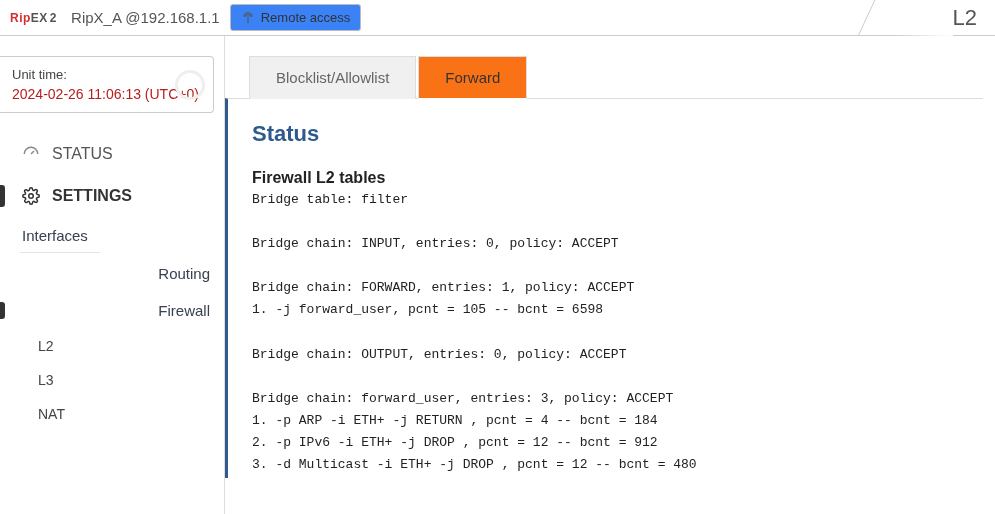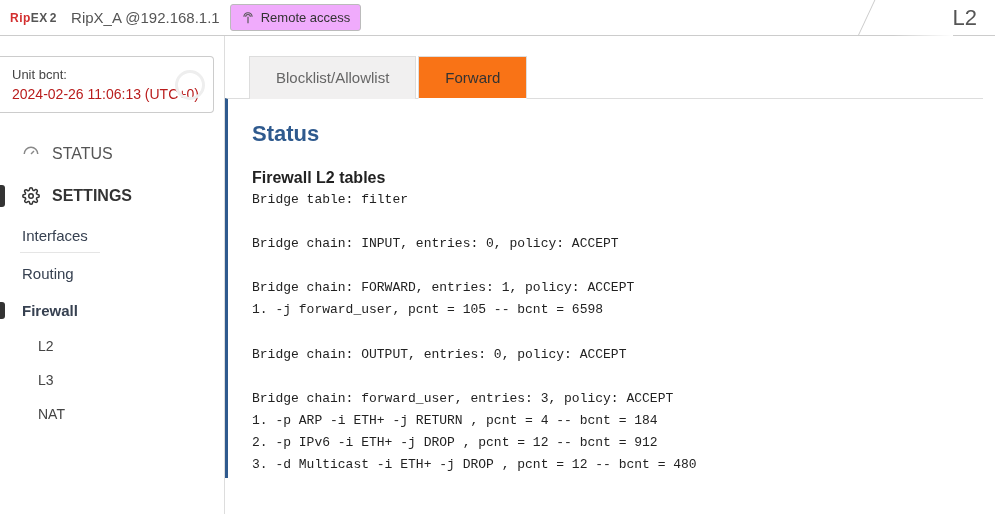--- a/index.html
+++ b/index.html
@@ -4,43 +4,43 @@
   <style>
     * { margin: 0; padding: 0; box-sizing: border-box; }
     body { font-family: Arial, sans-serif; font-size: 14px; color: #333; background: #fff; width: 995px; height: 514px; overflow: hidden; }
     
     .topbar { display: flex; align-items: center; height: 36px; border-bottom: 1px solid #ccc; padding: 0 10px; position: relative; }
     .logo { font-weight: bold; font-size: 12px; letter-spacing: 0.5px; }
     .logo .rip { color: #d32f2f; }
     .logo .ex { color: #555; }
     .logo .two { color: #555; margin-left: 2px; }
     .device-label { margin-left: 14px; color: #555; font-size: 15px; }
-    .remote-btn { margin-left: 10px; background: #f0abfc; border: 1px solid #bbb; border-radius: 3px; padding: 5px 10px; font-size: 13px; color: #333; cursor: pointer; display: inline-flex; align-items: center; gap: 6px; }
+    .remote-btn { margin-left: 10px; background: #3b82f6; border: 1px solid #bbb; border-radius: 3px; padding: 5px 10px; font-size: 13px; color: #333; cursor: pointer; display: inline-flex; align-items: center; gap: 6px; }
     .remote-btn .anticon { font-size: 14px; }
     .page-badge { position: absolute; right: 18px; top: 0; height: 36px; display: flex; align-items: center; font-size: 22px; font-weight: 500; color: #555; }
     .page-badge::before { content: ""; position: absolute; left: -60px; top: -1px; width: 60px; height: 38px; background: linear-gradient(to right, rgba(255,255,255,0), #fff); }
     .top-slant { position: absolute; right: 110px; top: 0; width: 40px; height: 36px; overflow: hidden; }
     .top-slant::after { content:""; position:absolute; right:-18px; top:-2px; width:36px; height:40px; border-left:1px solid #ccc; transform: skewX(-25deg); }
 
     .body-wrap { display: flex; height: calc(514px - 36px); }
     
     .sidebar { width: 225px; border-right: 1px solid #ddd; display: flex; flex-direction: column; }
     .time-box { margin: 20px 10px 14px 0; border: 1px solid #ccc; border-radius: 4px; padding: 10px 12px; position: relative; border-left: none; border-top-left-radius: 0; border-bottom-left-radius: 0; }
     .time-box .label { font-size: 13px; color: #444; }
     .time-box .value { font-size: 14px; color: #b91c1c; margin-top: 4px; }
     .time-box .refresh-ghost { position: absolute; right: 8px; top: 50%; transform: translateY(-50%); width: 30px; height: 30px; border: 3px solid #eee; border-radius: 50%; }
 
     .nav { margin-top: 6px; }
     .nav-section { padding: 12px 16px 12px 22px; display: flex; align-items: center; gap: 12px; color: #555; font-size: 16px; cursor: pointer; }
     .nav-section.active { font-weight: 700; color: #333; position: relative; }
     .nav-section.active::before { content:""; position:absolute; left:0; top:10px; bottom:10px; width:5px; background:#333; border-radius: 0 3px 3px 0; }
     .nav-icon { width: 18px; height: 18px; display: inline-flex; align-items: center; justify-content: center; }
-    .nav-sub { padding: 10px 14px 10px 22px; font-size: 15px; color: #374151; cursor: pointer; }
+    .nav-sub { padding: 10px 14px 10px 22px; font-size: 15px; color: #374151; cursor: pointer; text-align: right; }
     .nav-sub.divid { border-bottom: 1px solid #e5e5e5; width: 80px; margin-left: 20px; padding-left: 2px; padding-bottom: 8px; margin-bottom: 2px;}
-    .nav-sub.active { position: relative; font-weight: 700; }
+    .nav-sub.active { position: relative; font-weight: 400; }
     .nav-sub.active::before { content:""; position:absolute; left:0; top:10px; bottom:10px; width:5px; background:#333; border-radius: 0 3px 3px 0; }
     .nav-sub-2 { padding: 9px 14px 9px 38px; font-size: 14px; color: #444; cursor: pointer; }
 
     .main { flex: 1; padding: 0 12px 0 0; overflow: hidden; }
     .tabs { display: flex; margin: 20px 0 0 24px; }
     .tab { padding: 12px 26px; font-size: 15px; color: #666; background: #f1f0f0; border: 1px solid #ddd; border-bottom: none; cursor: pointer; margin-right: 2px; }
     .tab.active { background: #f97316; color: #333; border-bottom: 1px solid #fff; position: relative; z-index: 2; }
     .tab-pane { border-top: 1px solid #ddd; margin-top: -1px; border-left: 3px solid #2f5a8e; margin-left: 0; padding: 22px 24px 0 24px; height: 380px; overflow: auto; margin-left: 0; }
     .status-title { font-size: 22px; color: #2f5a8e; font-weight: 600; margin-bottom: 22px; }
     .sub-head { font-size: 16px; font-weight: 700; color: #222; margin-bottom: 2px; }
@@ -66,21 +66,21 @@
     </span>
     <span>Remote access</span>
   </button>
   <div class="top-slant"></div>
   <div class="page-badge">L2</div>
 </div>
 
 <div class="body-wrap">
   <aside class="sidebar">
     <div class="time-box">
-      <div class="label">Unit bcnt:</div>
+      <div class="label">Unit time:</div>
       <div class="value">2024-02-26 11:06:13 (UTC+0)</div>
       <div class="refresh-ghost"></div>
     </div>
 
     <nav class="nav">
       <div class="nav-section">
         <span class="nav-icon">
           <svg width="18" height="18" viewBox="0 0 24 24" fill="none" stroke="#888" stroke-width="2">
               <path d="M21 12a9 9 0 1 0-18 0"></path>
               <line x1="12" y1="12" x2="16" y2="8"></line>

